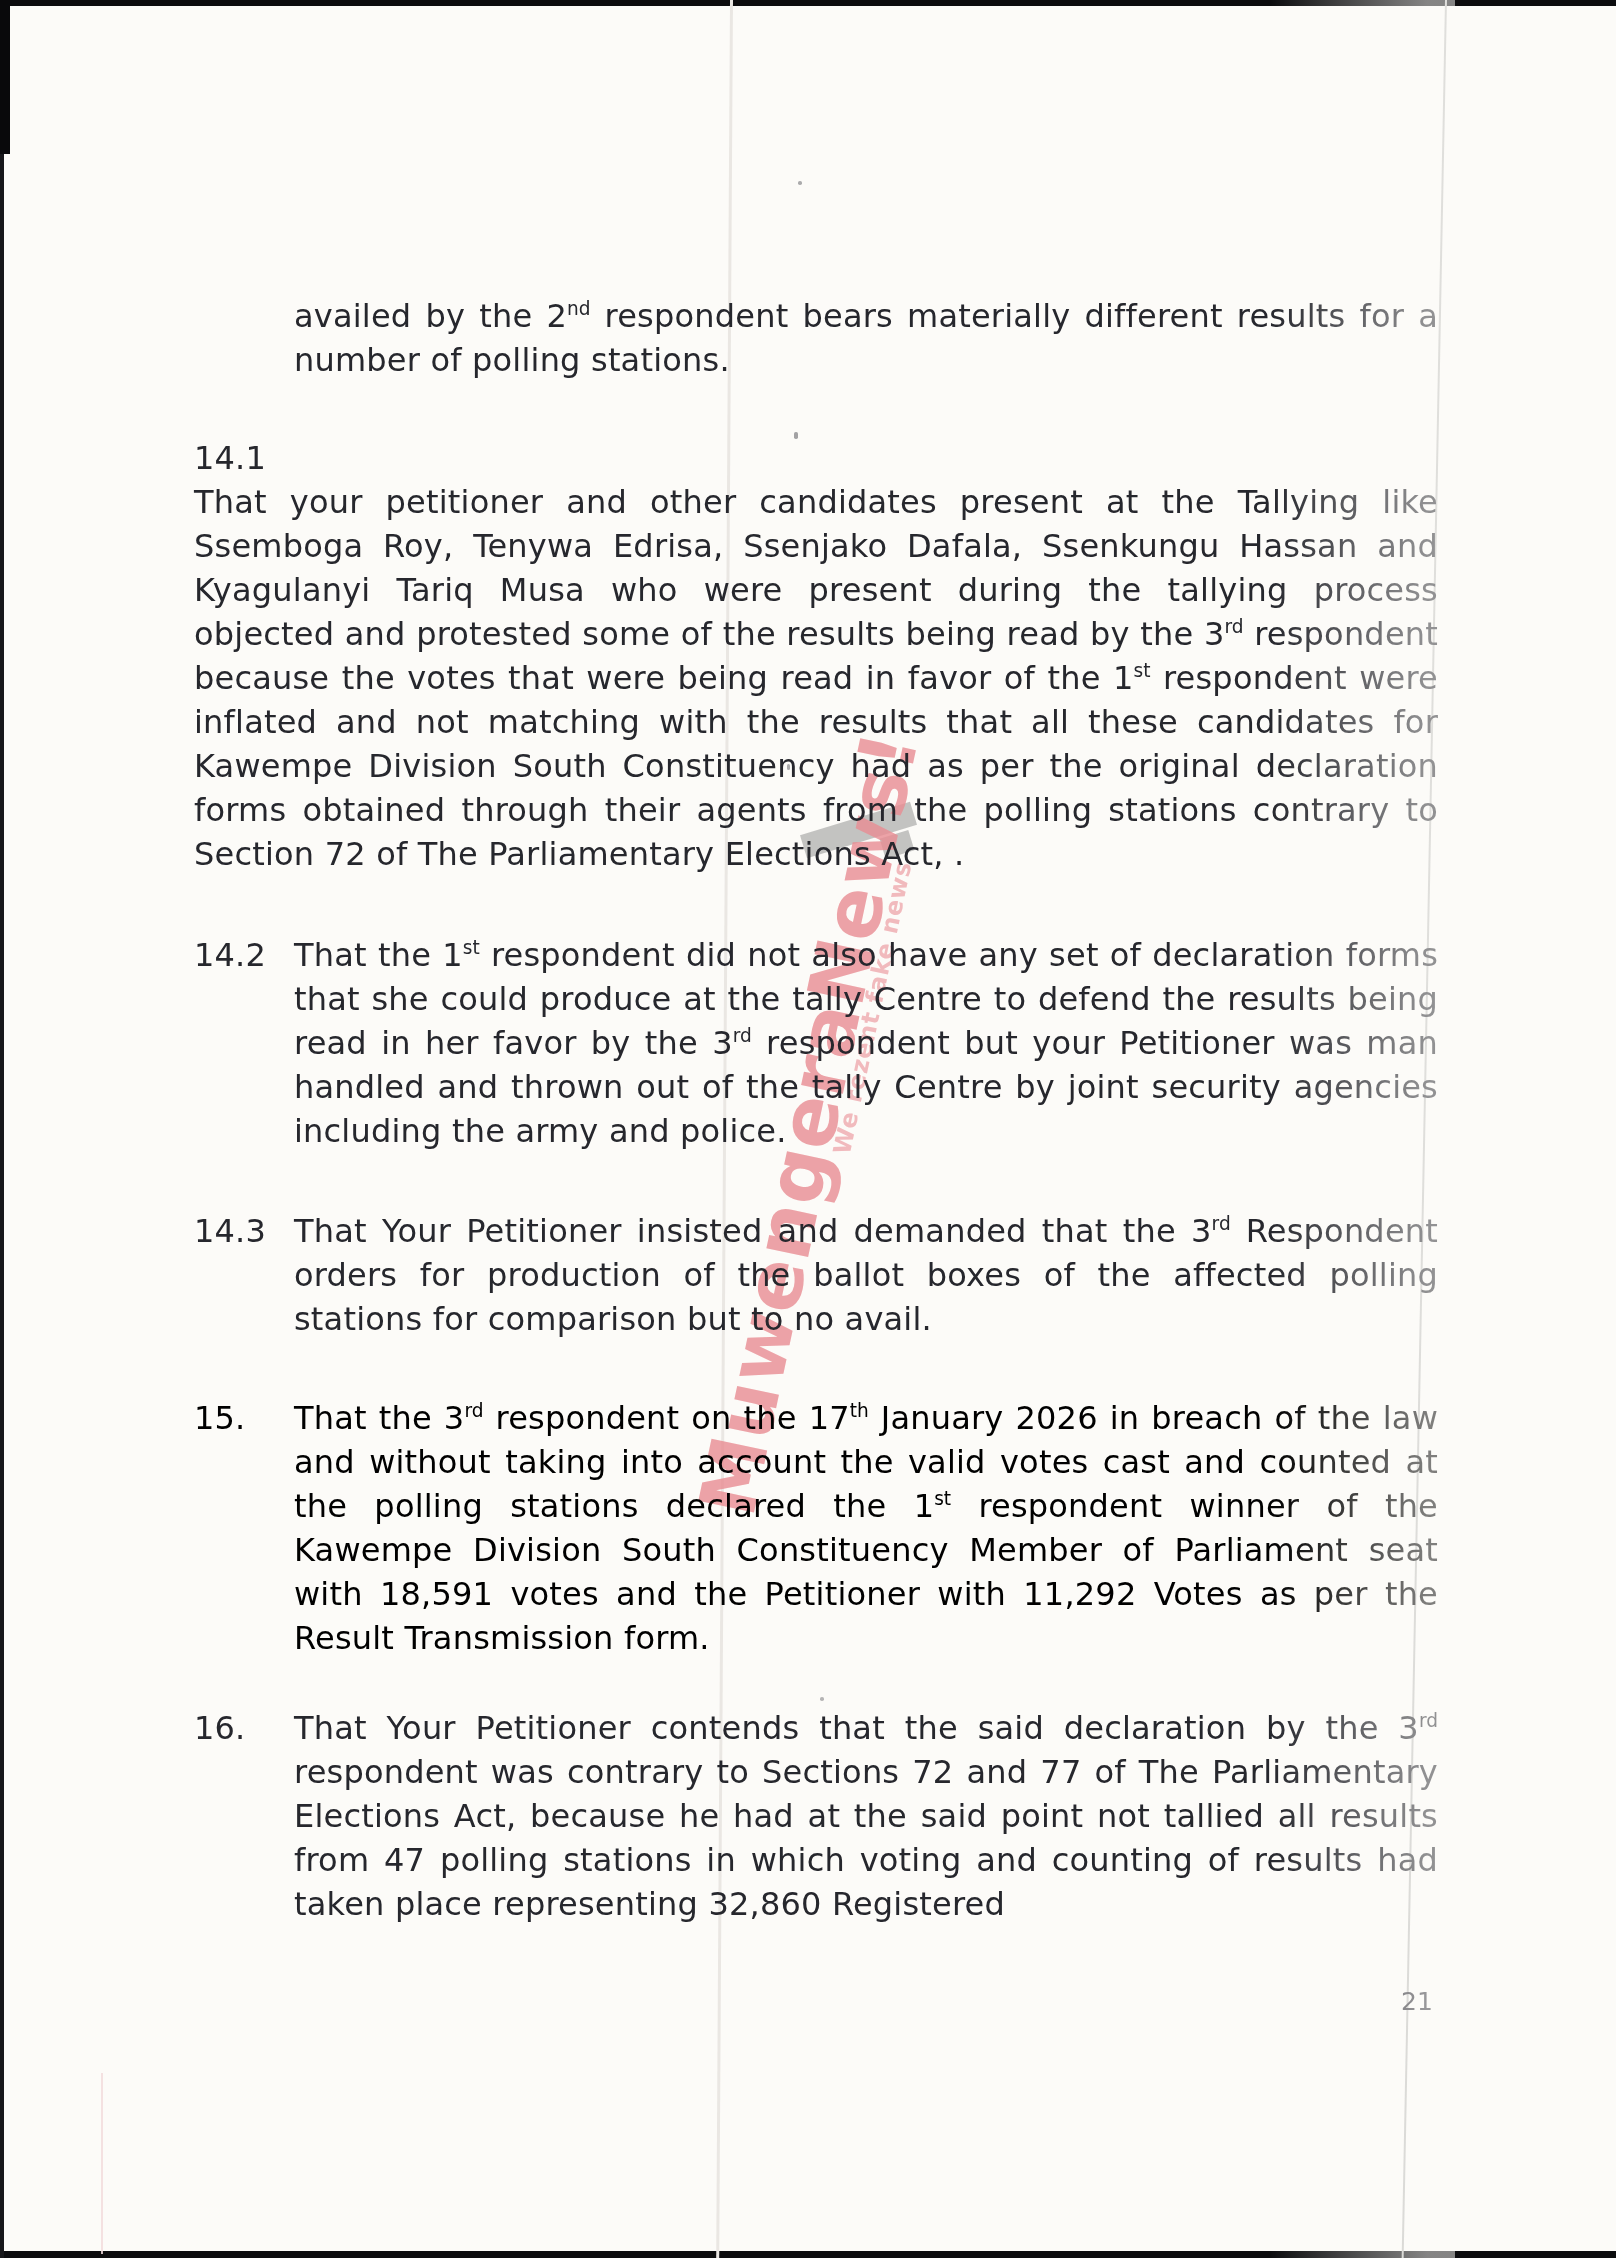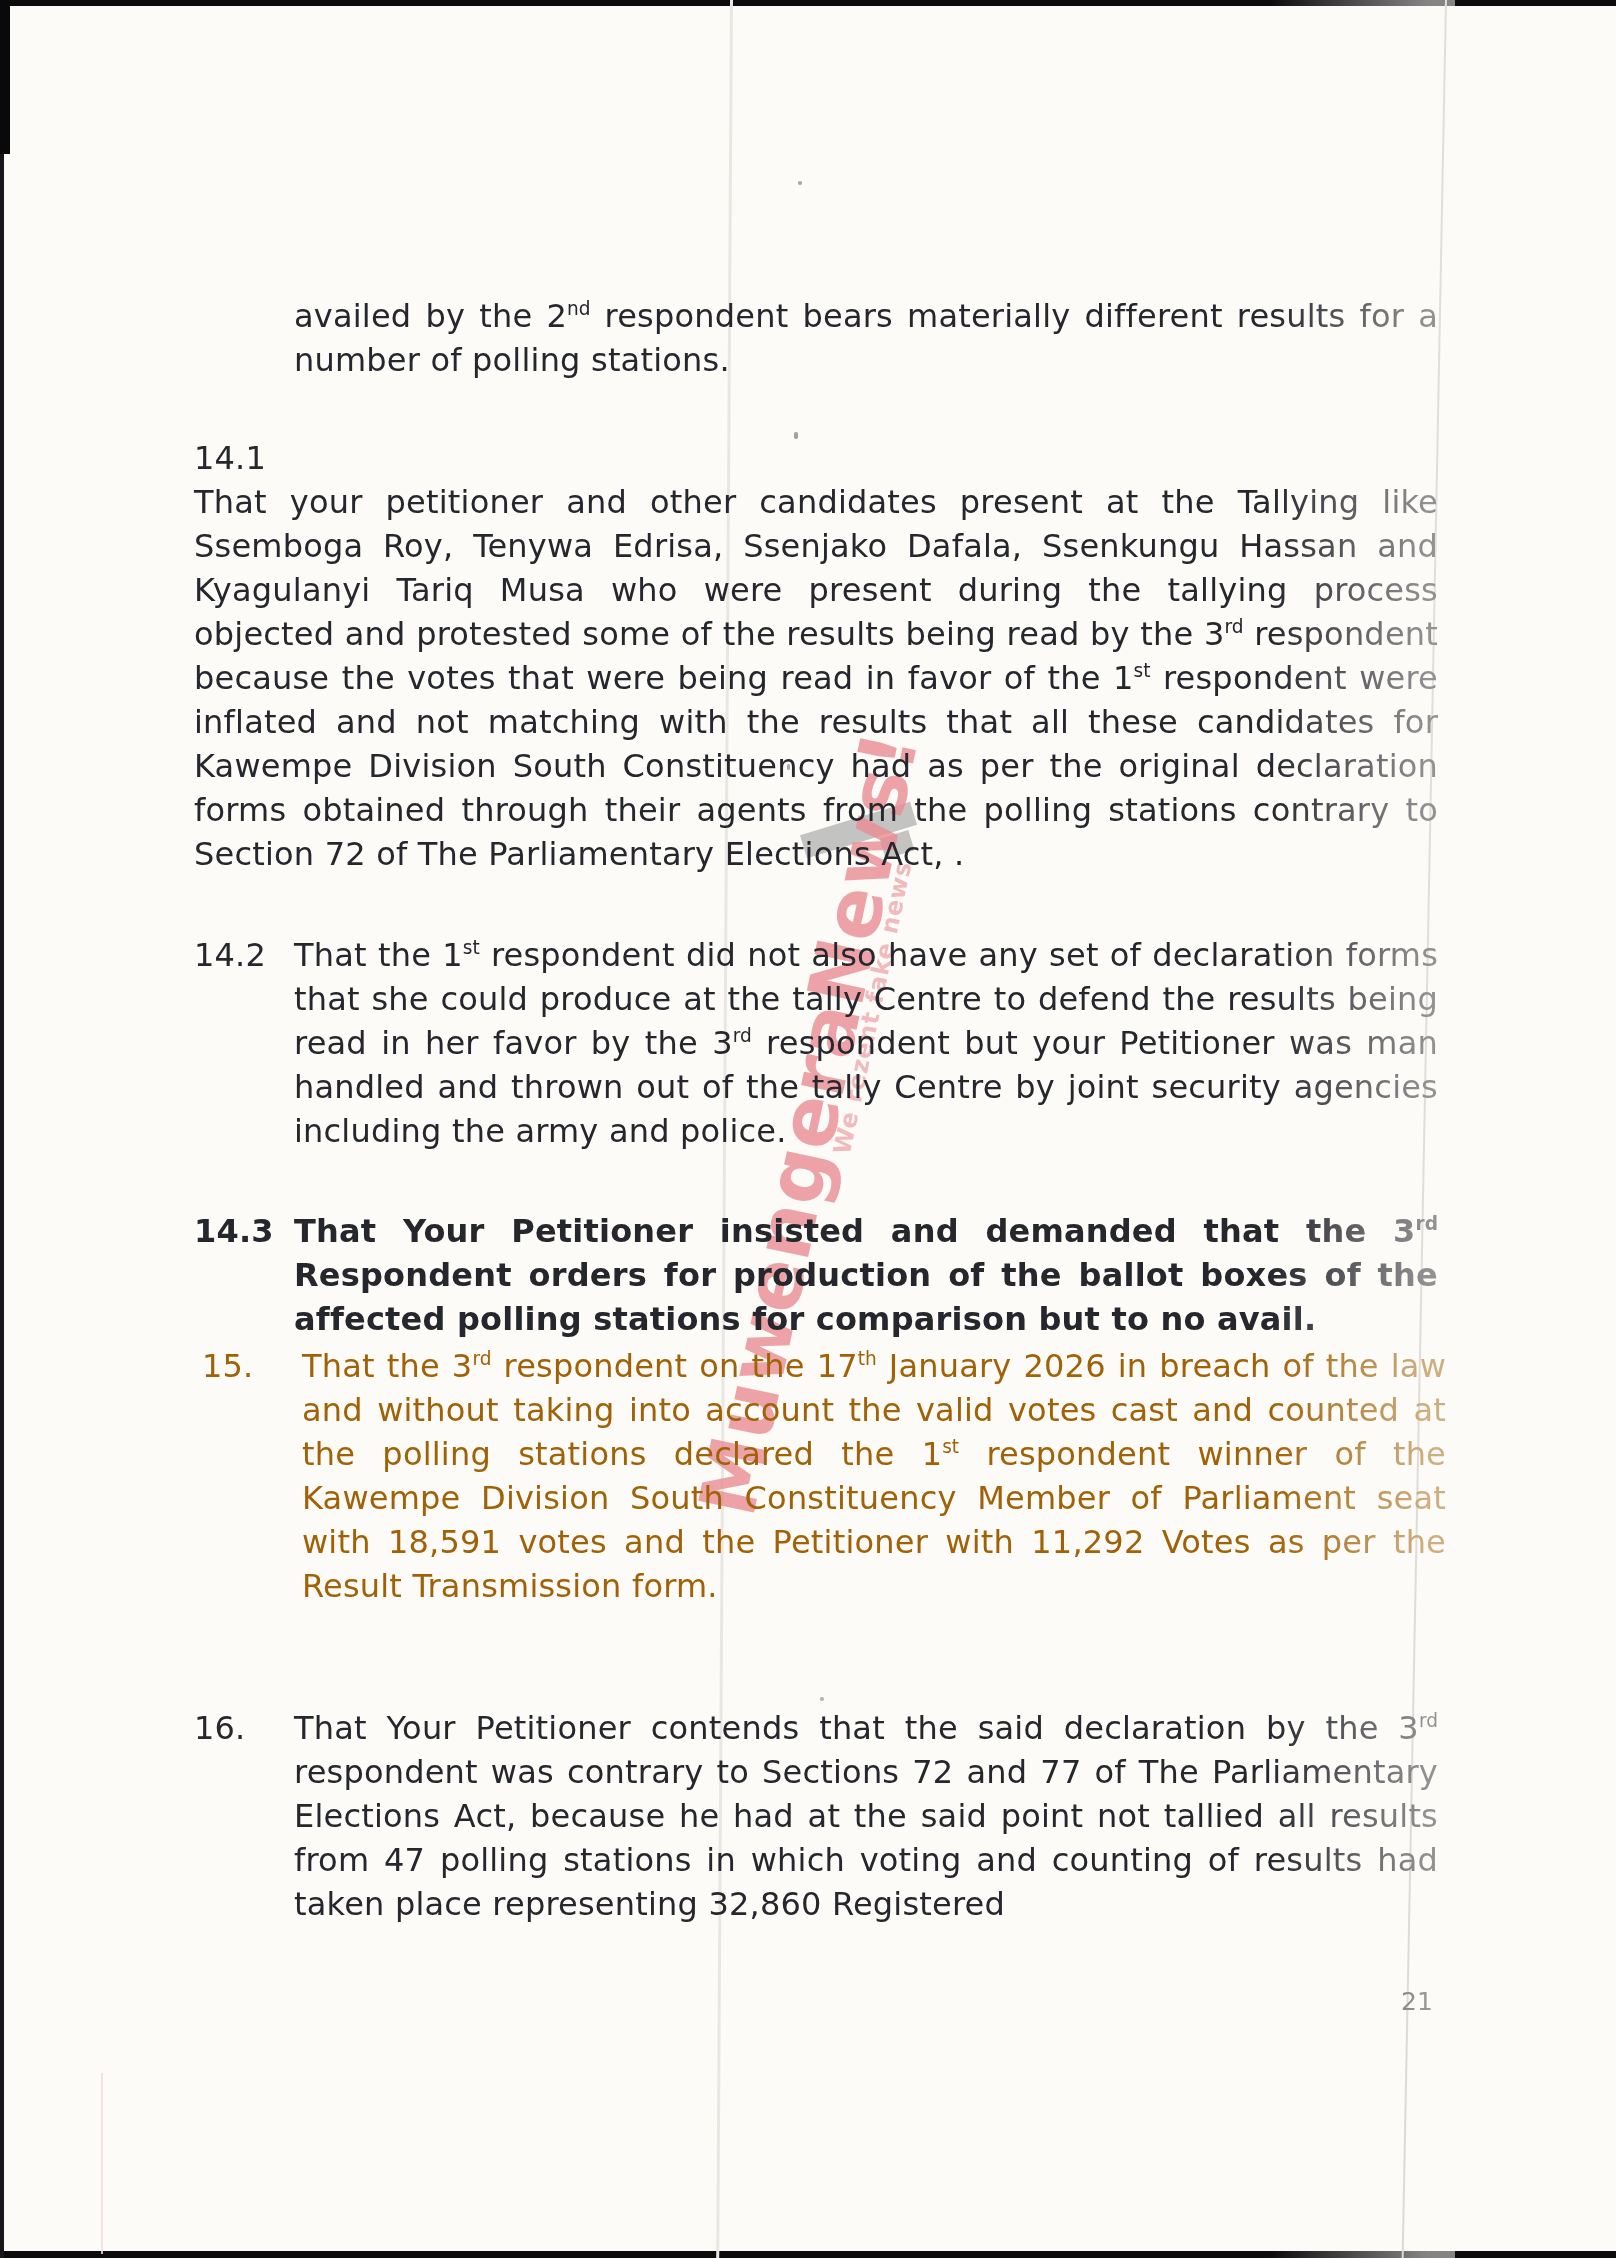--- a/index.html
+++ b/index.html
@@ -71,25 +71,25 @@
 
   <div id="paras">
       <div class="para doc-text" style="top: 436px; color: rgb(38, 39, 45); flex-direction: column;">
         <div class="pnum">14.1</div>
         <div class="ptext">That your petitioner and other candidates present at the Tallying like Ssemboga Roy, Tenywa Edrisa, Ssenjako Dafala, Ssenkungu Hassan and Kyagulanyi Tariq Musa who were present during the tallying process objected and protested some of the results being read by the 3<sup>rd</sup> respondent because the votes that were being read in favor of the 1<sup>st</sup> respondent were inflated and not matching with the results that all these candidates for Kawempe Division South Constituency had as per the original declaration forms obtained through their agents from the polling stations contrary to Section 72 of The Parliamentary Elections Act, .</div>
       </div>
       <div class="para doc-text" style="top: 933px; color: rgb(38, 39, 45);">
         <div class="pnum">14.2</div>
         <div class="ptext">That the 1<sup>st</sup> respondent did not also have any set of declaration forms that she could produce at the tally Centre to defend the results being read in her favor by the 3<sup>rd</sup> respondent but your Petitioner was man handled and thrown out of the tally Centre by joint security agencies including the army and police.</div>
       </div>
-      <div class="para doc-text" style="top: 1209px; color: rgb(38, 39, 45); font-weight: bold;">
+      <div class="para doc-text" style="top: 1209px; color: rgb(38, 39, 45);">
         <div class="pnum">14.3</div>
         <div class="ptext">That Your Petitioner insisted and demanded that the 3<sup>rd</sup> Respondent orders for production of the ballot boxes of the affected polling stations for comparison but to no avail.</div>
       </div>
-      <div class="para doc-text" style="top: 1344px; color: #a16207; margin-left: 8px;">
+      <div class="para doc-text" style="top: 1396px; color: #000000;">
         <div class="pnum">15.</div>
         <div class="ptext">That the 3<sup>rd</sup> respondent on the 17<sup>th</sup> January 2026 in breach of the law and without taking into account the valid votes cast and counted at the polling stations declared the 1<sup>st</sup> respondent winner of the Kawempe Division South Constituency Member of Parliament seat with 18,591 votes and the Petitioner with 11,292 Votes as per the Result Transmission form.</div>
       </div>
       <div class="para doc-text" style="top: 1706px; color: rgb(38, 39, 45);">
         <div class="pnum">16.</div>
         <div class="ptext">That Your Petitioner contends that the said declaration by the 3<sup>rd</sup> respondent was contrary to Sections 72 and 77 of The Parliamentary Elections Act, because he had at the said point not tallied all results from 47 polling stations in which voting and counting of results had taken place representing 32,860 Registered</div>
       </div>
     </div>
 
   <div class="pagenum">21</div>

